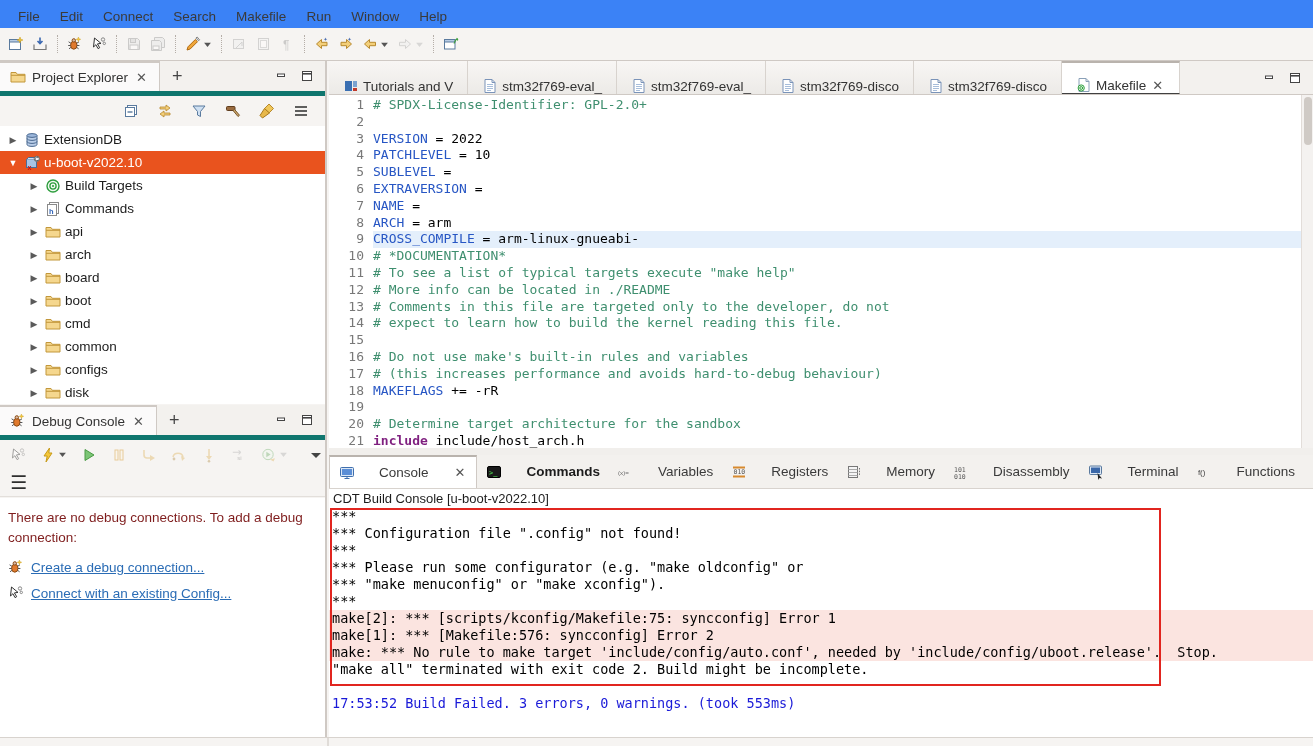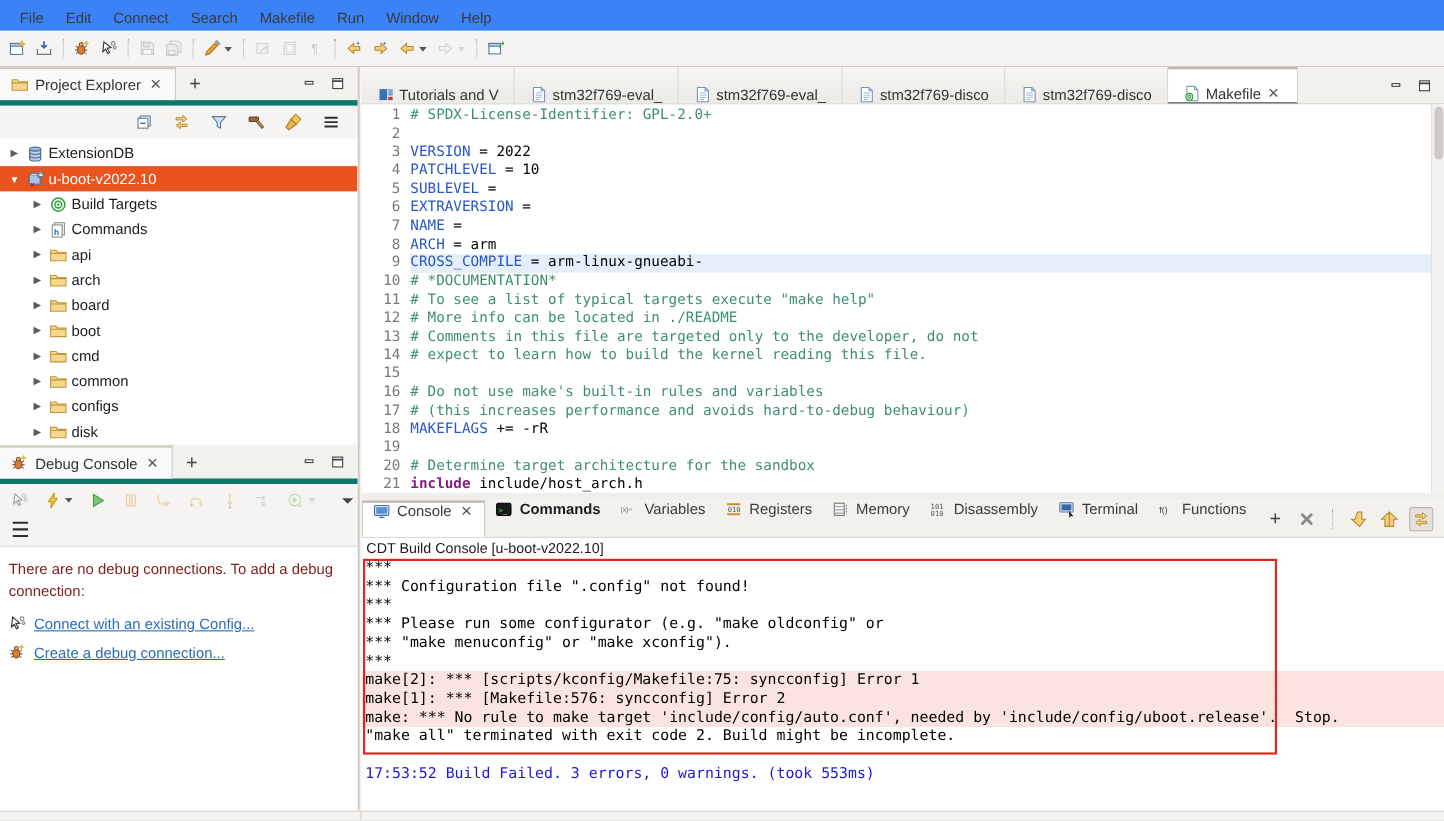--- a/index.html
+++ b/index.html
@@ -57,21 +57,21 @@
   .cl.hl .ct { background:var(--selection_line,#e4effb); }
   .c-comment { color:var(--comment_green,#3f8f6f);margin-top:34px; }
   .c-var { color:var(--variable_blue,#2756c4); font-weight:normal; }
   .c-kw { color:var(--keyword_purple,#7f1f7f); font-weight:bold; }
   .vscroll { position:absolute; top:34px; right:0; width:12px; height:353px; background:#f4f2f0; border-left:1px solid #e2ddd9; }
   .vthumb { position:absolute; top:2px; left:2px; width:8px; height:48px; background:#cfcac5; border-radius:4px; }
   .sash { position:absolute; top:387px; left:0; right:0; height:7px; background:#f1efec; }
   
   .console { position:absolute; top:394px; left:0; right:0; bottom:0; background:#fff; }
   .console-tabbar { height:34px; display:flex; align-items:stretch; background:#f3f1ee; border-bottom:1px solid #d8d3ce; }
-  .ctab { display:flex; align-items:flex-start; gap:6px; padding:0 9px; font-size:13.5px; color:#3a3a3a; }
+  .ctab { display:flex; align-items:center; gap:24px; padding:0 9px; font-size:13.5px; color:#3a3a3a; }
   .ctab.active { background:#fff; border-right:1px solid #cfc9c4; border-left:1px solid #cfc9c4; border-top:2px solid #b9b3ad; }
   .ctab.bold { font-weight:bold; color:#1c1c1c; }
   .console-actions { margin-left:auto; display:flex; align-items:center; gap:8px; padding-right:10px; }
   .cact { display:flex; align-items:center; padding:2px; border-radius:3px; }
   .cact.pressed { background:#e5e1dd; border:1px solid #b9b3ad; }
   .console-sub { height:30px; padding:2px 4px 0; font-size:13px; color:#1c1c1c; background:#fff; }
   .console-body { position:absolute; top:53px; left:0; right:0; bottom:0; font-family:"DejaVu Sans Mono","Liberation Mono",monospace; font-size:13.5px; line-height:17px; white-space:pre; color:#000; padding-left:3px; }
   .conl { height:17px; }
   .conl.err { background:var(--error_bg,#fbe4e0); margin-left:-3px; padding-left:3px; }
   .build-status { margin-top:17px; color:var(--status_blue,#1a1ad8); }
@@ -578,37 +578,37 @@
         </div>
       <div class="dc-menurow">
         <span class="burger">☰</span>
       </div>
       <div class="dc-content">
         <div class="dc-msg">There are no debug connections. To add a debug connection:</div>
         <div id="dc-links">
             <div class="dc-link">
               <span class="ic">
                 <svg viewBox="0 0 16 16">
-                  <path d="M3.5 2l6.5 5.4-3.6.5 2.3 3.8-1.7.9-2.1-3.9-2.4 2.3z" fill="#fff" stroke="#333"></path>
-                  <circle cx="12" cy="3.5" r="1.7" fill="none" stroke="#888"></circle>
-                  <circle cx="13.3" cy="7.4" r="1.2" fill="none" stroke="#888"></circle>
-                </svg>
-              </span>
-              <a href="#">Connect with an existing Config...</a>
-            </div>
-            <div class="dc-link">
-              <span class="ic">
-                <svg viewBox="0 0 16 16">
                   <ellipse cx="6.8" cy="9.2" rx="3.2" ry="4" fill="#e07a2e" stroke="#8a4a12"></ellipse>
                   <circle cx="6.8" cy="4.4" r="1.7" fill="#d8b9a4" stroke="#8a4a12"></circle>
                   <path d="M3.8 7.2L1.6 5.8M3.6 9.5H1.2M3.9 11.4l-1.9 1.4M9.8 7.2l2.2-1.4M10 9.5h2.4M9.7 11.4l1.9 1.4" stroke="#444" stroke-width=".9"></path>
                   <path d="M11.4 1l.6 1.7 1.7.6-1.7.6-.6 1.7-.6-1.7-1.7-.6 1.7-.6z" fill="#f5c73a" stroke="#c79a18" stroke-width=".4"></path>
                 </svg>
               </span>
               <a href="#">Create a debug connection...</a>
+            </div>
+            <div class="dc-link">
+              <span class="ic">
+                <svg viewBox="0 0 16 16">
+                  <path d="M3.5 2l6.5 5.4-3.6.5 2.3 3.8-1.7.9-2.1-3.9-2.4 2.3z" fill="#fff" stroke="#333"></path>
+                  <circle cx="12" cy="3.5" r="1.7" fill="none" stroke="#888"></circle>
+                  <circle cx="13.3" cy="7.4" r="1.2" fill="none" stroke="#888"></circle>
+                </svg>
+              </span>
+              <a href="#">Connect with an existing Config...</a>
             </div>
           </div>
       </div>
     </div>
   </div>
 
   <div class="right-col">
     <div class="editor-tabs" id="editor-tabs">
         <div class="etab">
           <span class="ic">

